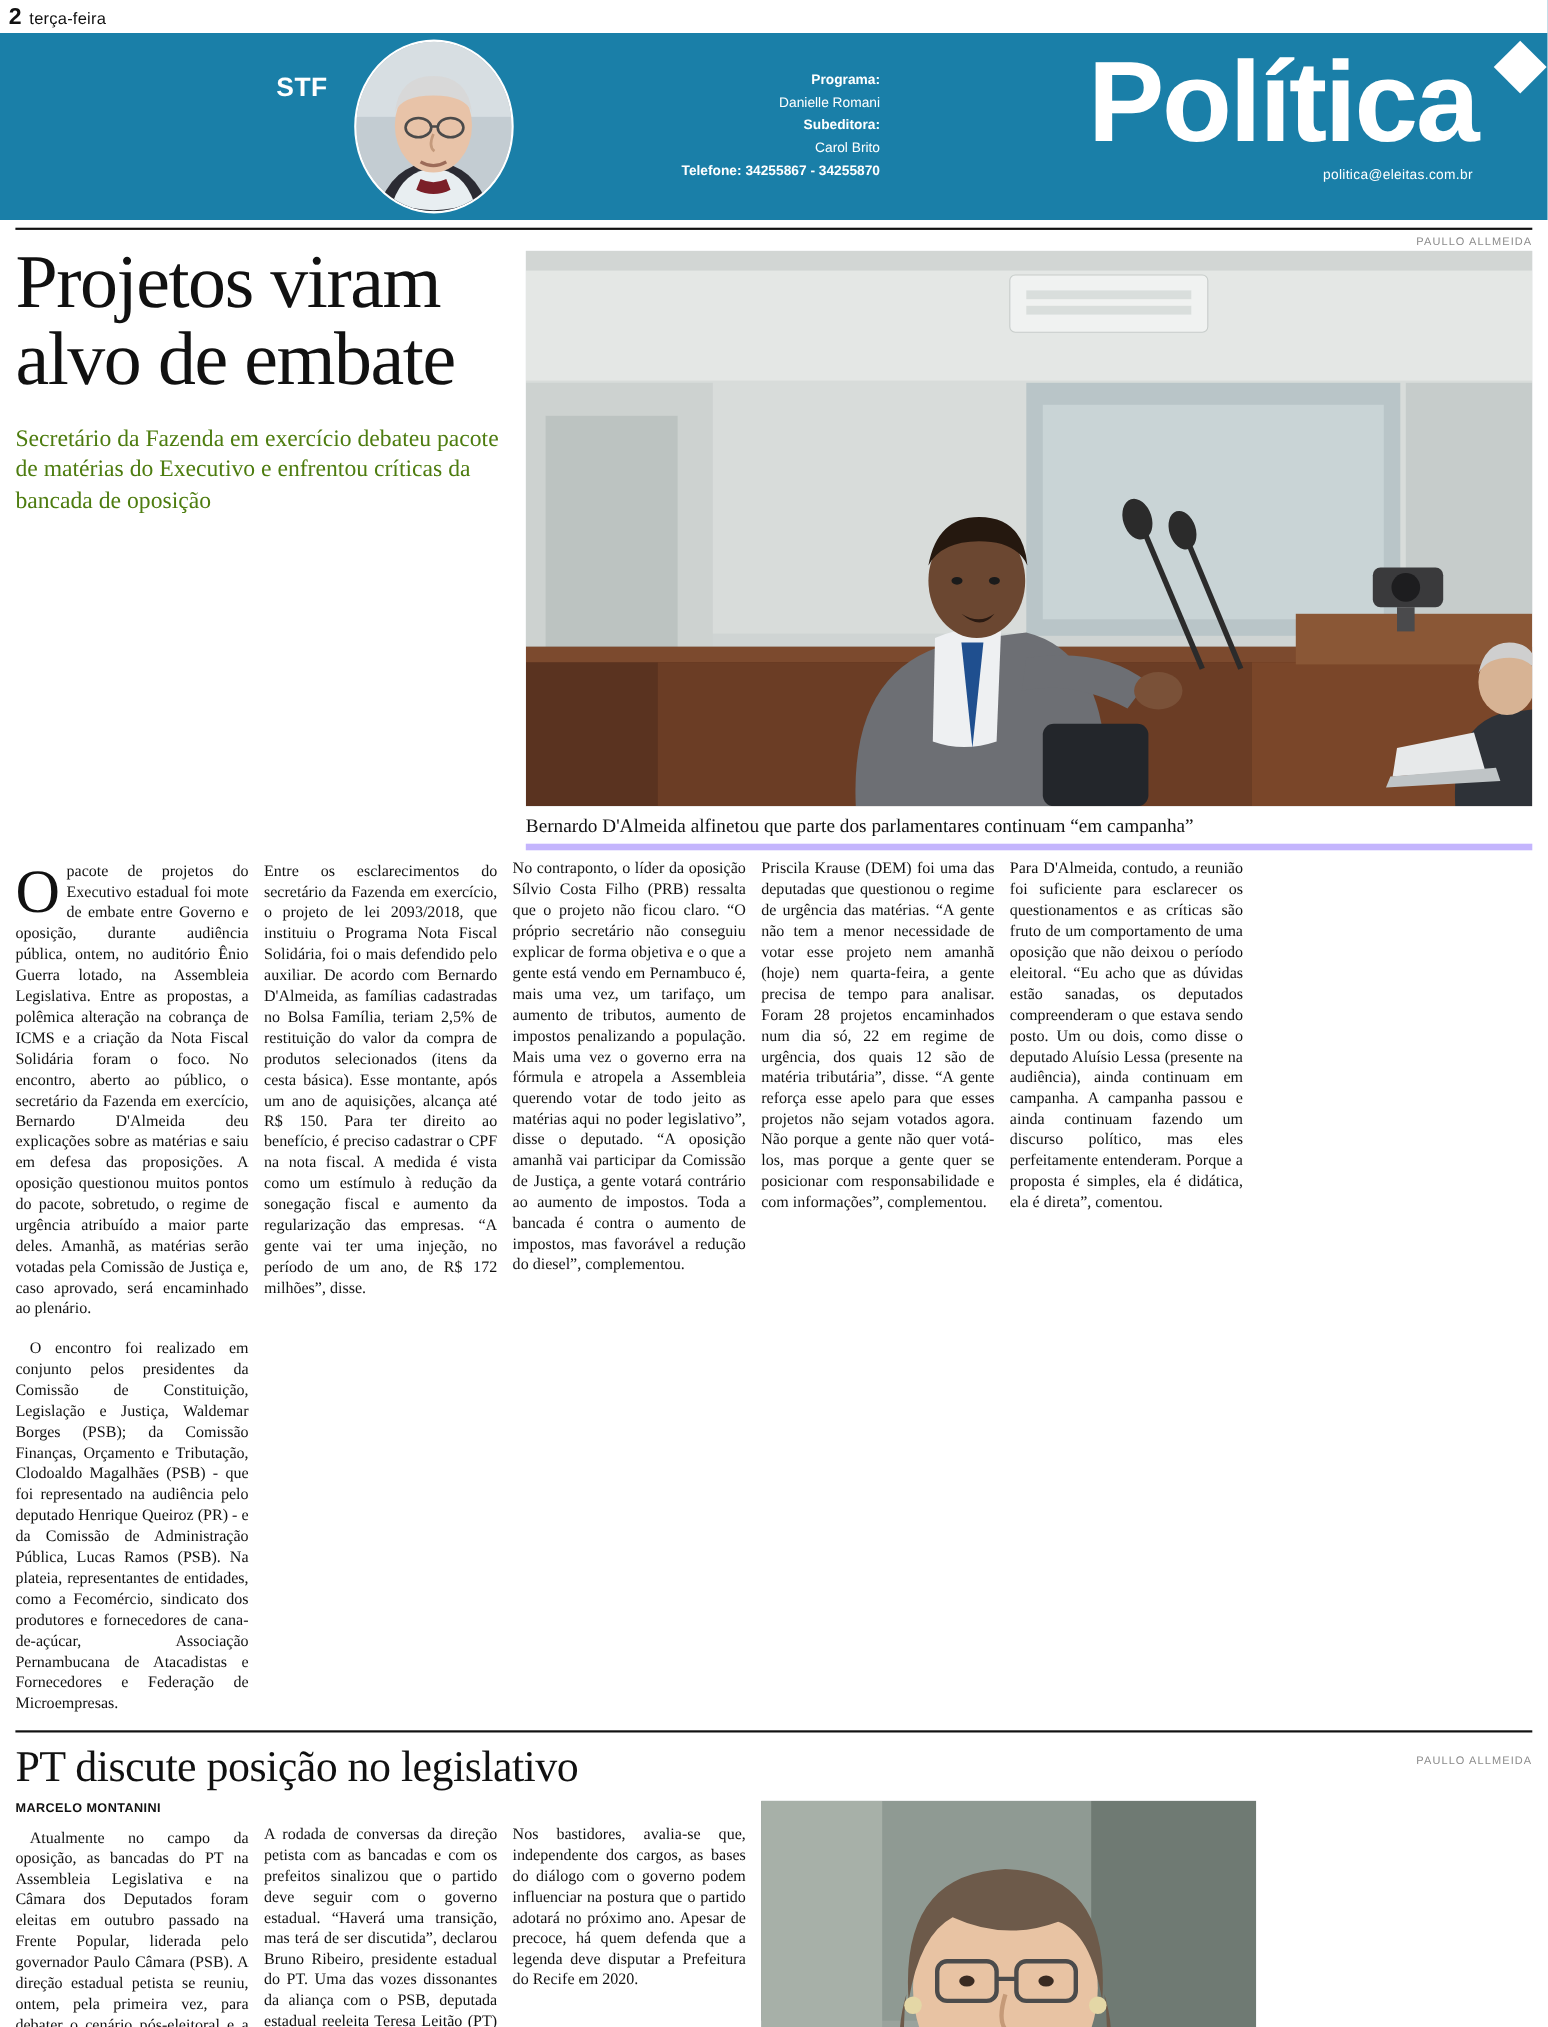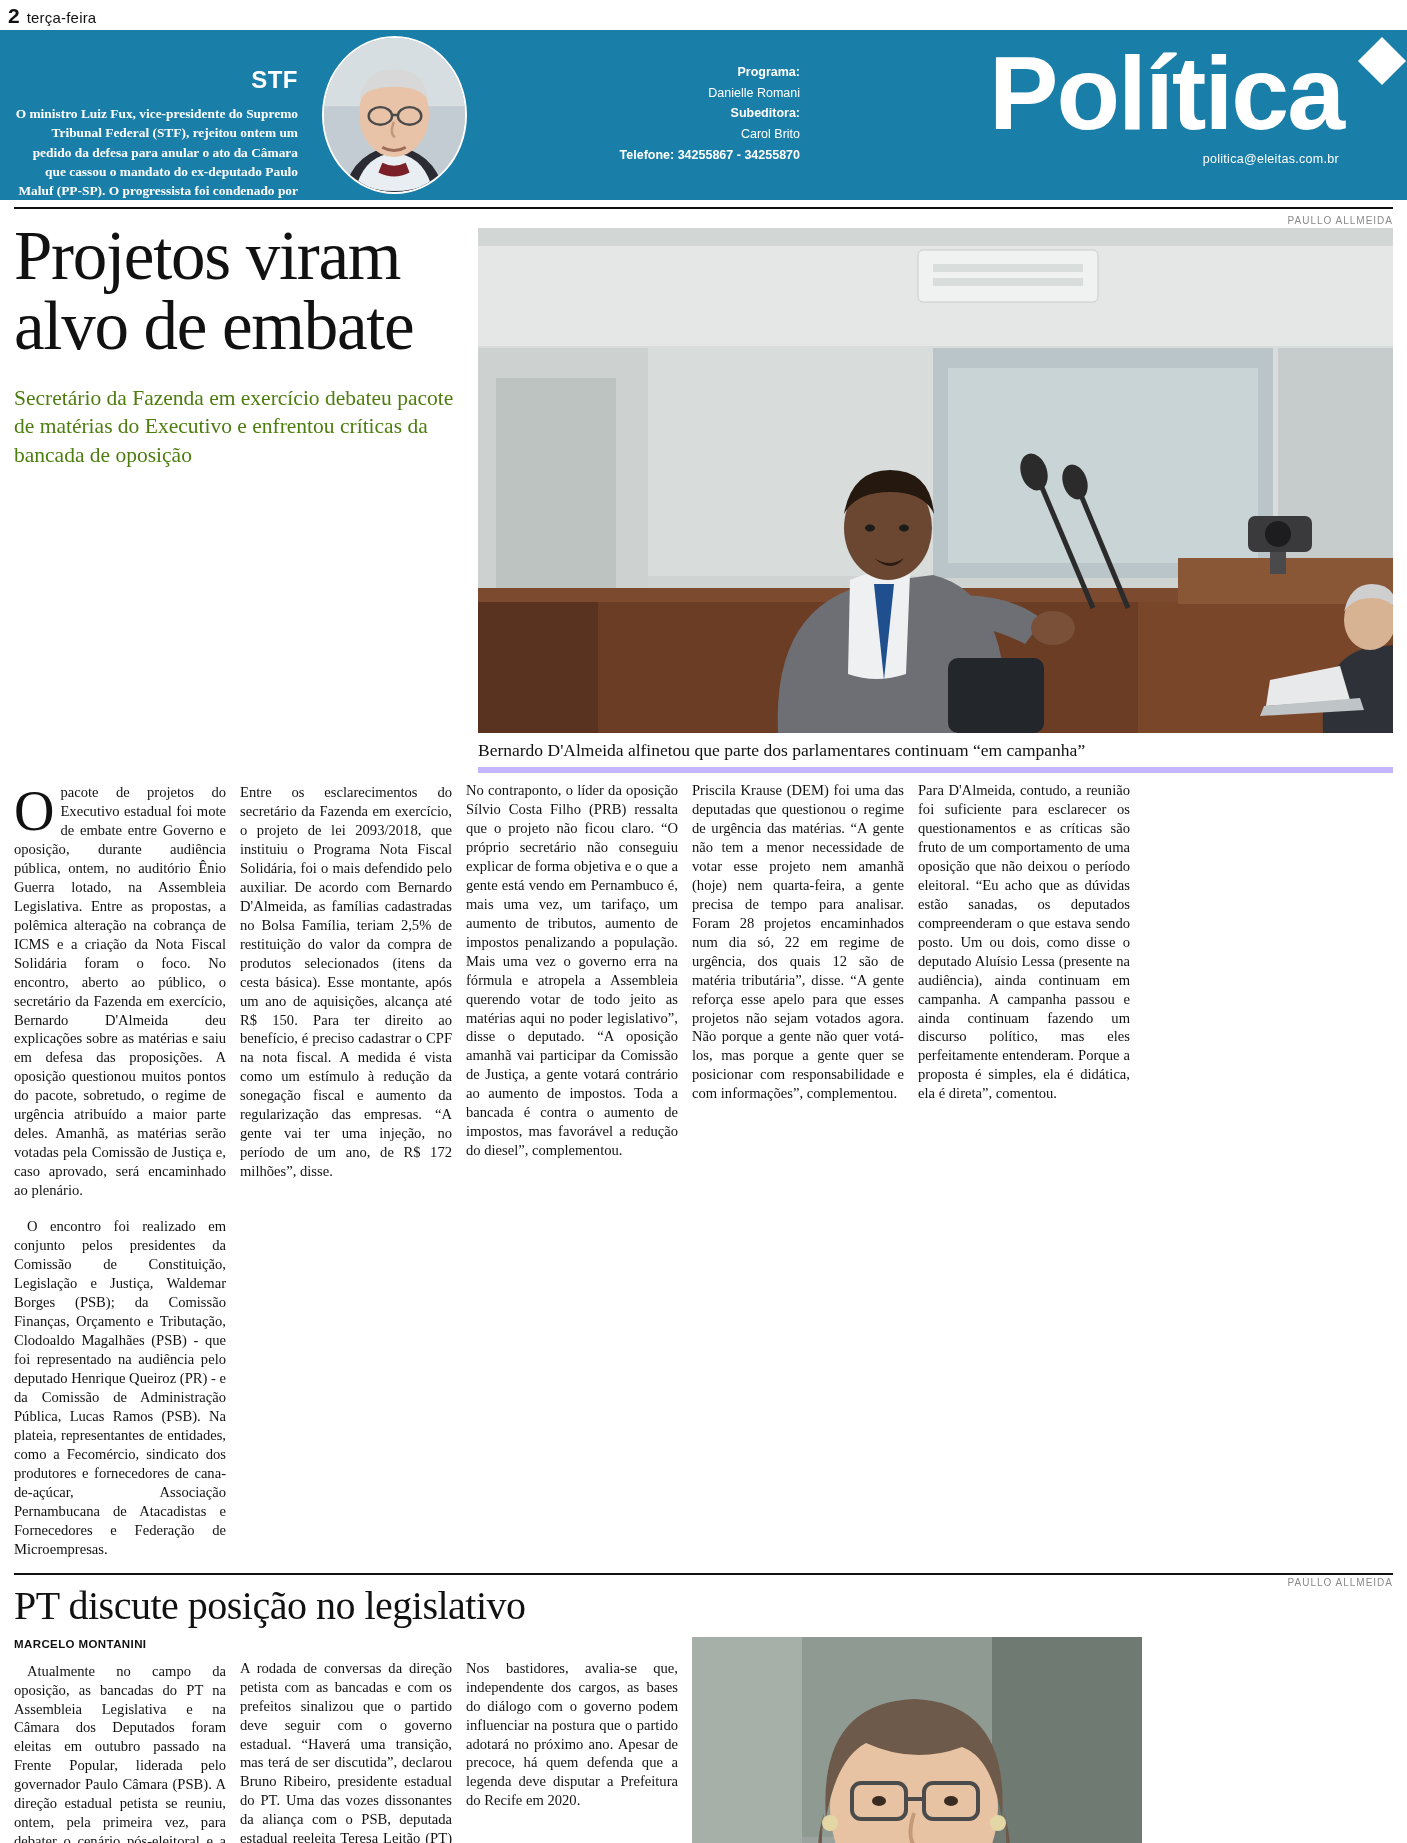--- a/index.html
+++ b/index.html
@@ -226,21 +226,21 @@
     line-height: 0.80;
     padding: 6px 6px 0 0;
     font-weight: normal;
   }
 
   .col-left-block { padding-top: 2px; }
 
   
   .bottom-article { margin-top: 14px; }
   .rule-above-pt { border-top: 2px solid #111; }
-  .pt-head-row { display: flex; gap: 28px; align-items: flex-start; }
+  .pt-head-row { display: flex; gap: 28px; align-items: center; }
   .pt-headline {
     font-family: "Liberation Serif", serif;
     font-size: 40px;
     line-height: 1.05;
     letter-spacing: -0.5px;
     margin: 10px 0 0 0;
     font-weight: normal;
     flex: 1;
   }
   .pt-credit {
@@ -281,21 +281,20 @@
       <span class="dateline">Recife, 20 de novembro de 2018</span>
       <span class="brandmark">
         <span class="gt">&gt;</span><span>FolhadePernambuco</span>
       </span>
     </div>
   </div>
 
   <div class="mast-body">
     <div class="stf-block">
       <div class="stf-title">STF</div>
-      <div class="stf-text">O ministro Luiz Fux, vice-presidente do Supremo Tribunal Federal (STF), rejeitou ontem um pedido da defesa para anular o ato da Câmara que cassou o mandato do ex-deputado Paulo Maluf (PP-SP). O progressista foi condenado por lavagem de dinheiro</div>
     </div>
 
     <div class="mast-portrait">
       <svg class="portrait-svg" viewBox="0 0 145 158" preserveAspectRatio="xMidYMid slice">
         <rect x="0" y="0" width="145" height="158" fill="#c3ccd2"></rect>
         <rect x="0" y="0" width="145" height="70" fill="#d7dee2"></rect>
         <path d="M20 158 q12 -44 52 -46 q40 2 52 46 z" fill="#2b2b33"></path>
         <path d="M34 150 q10 -30 38 -32 q28 2 38 32 q-38 14 -76 0 z" fill="#e8eef1"></path>
         <ellipse cx="72" cy="78" rx="36" ry="44" fill="#e8c3a8"></ellipse>
         <path d="M36 66 q4 -34 36 -34 q32 0 36 34 q-6 -16 -36 -16 q-30 0 -36 16 z" fill="#d8d8d8"></path>

